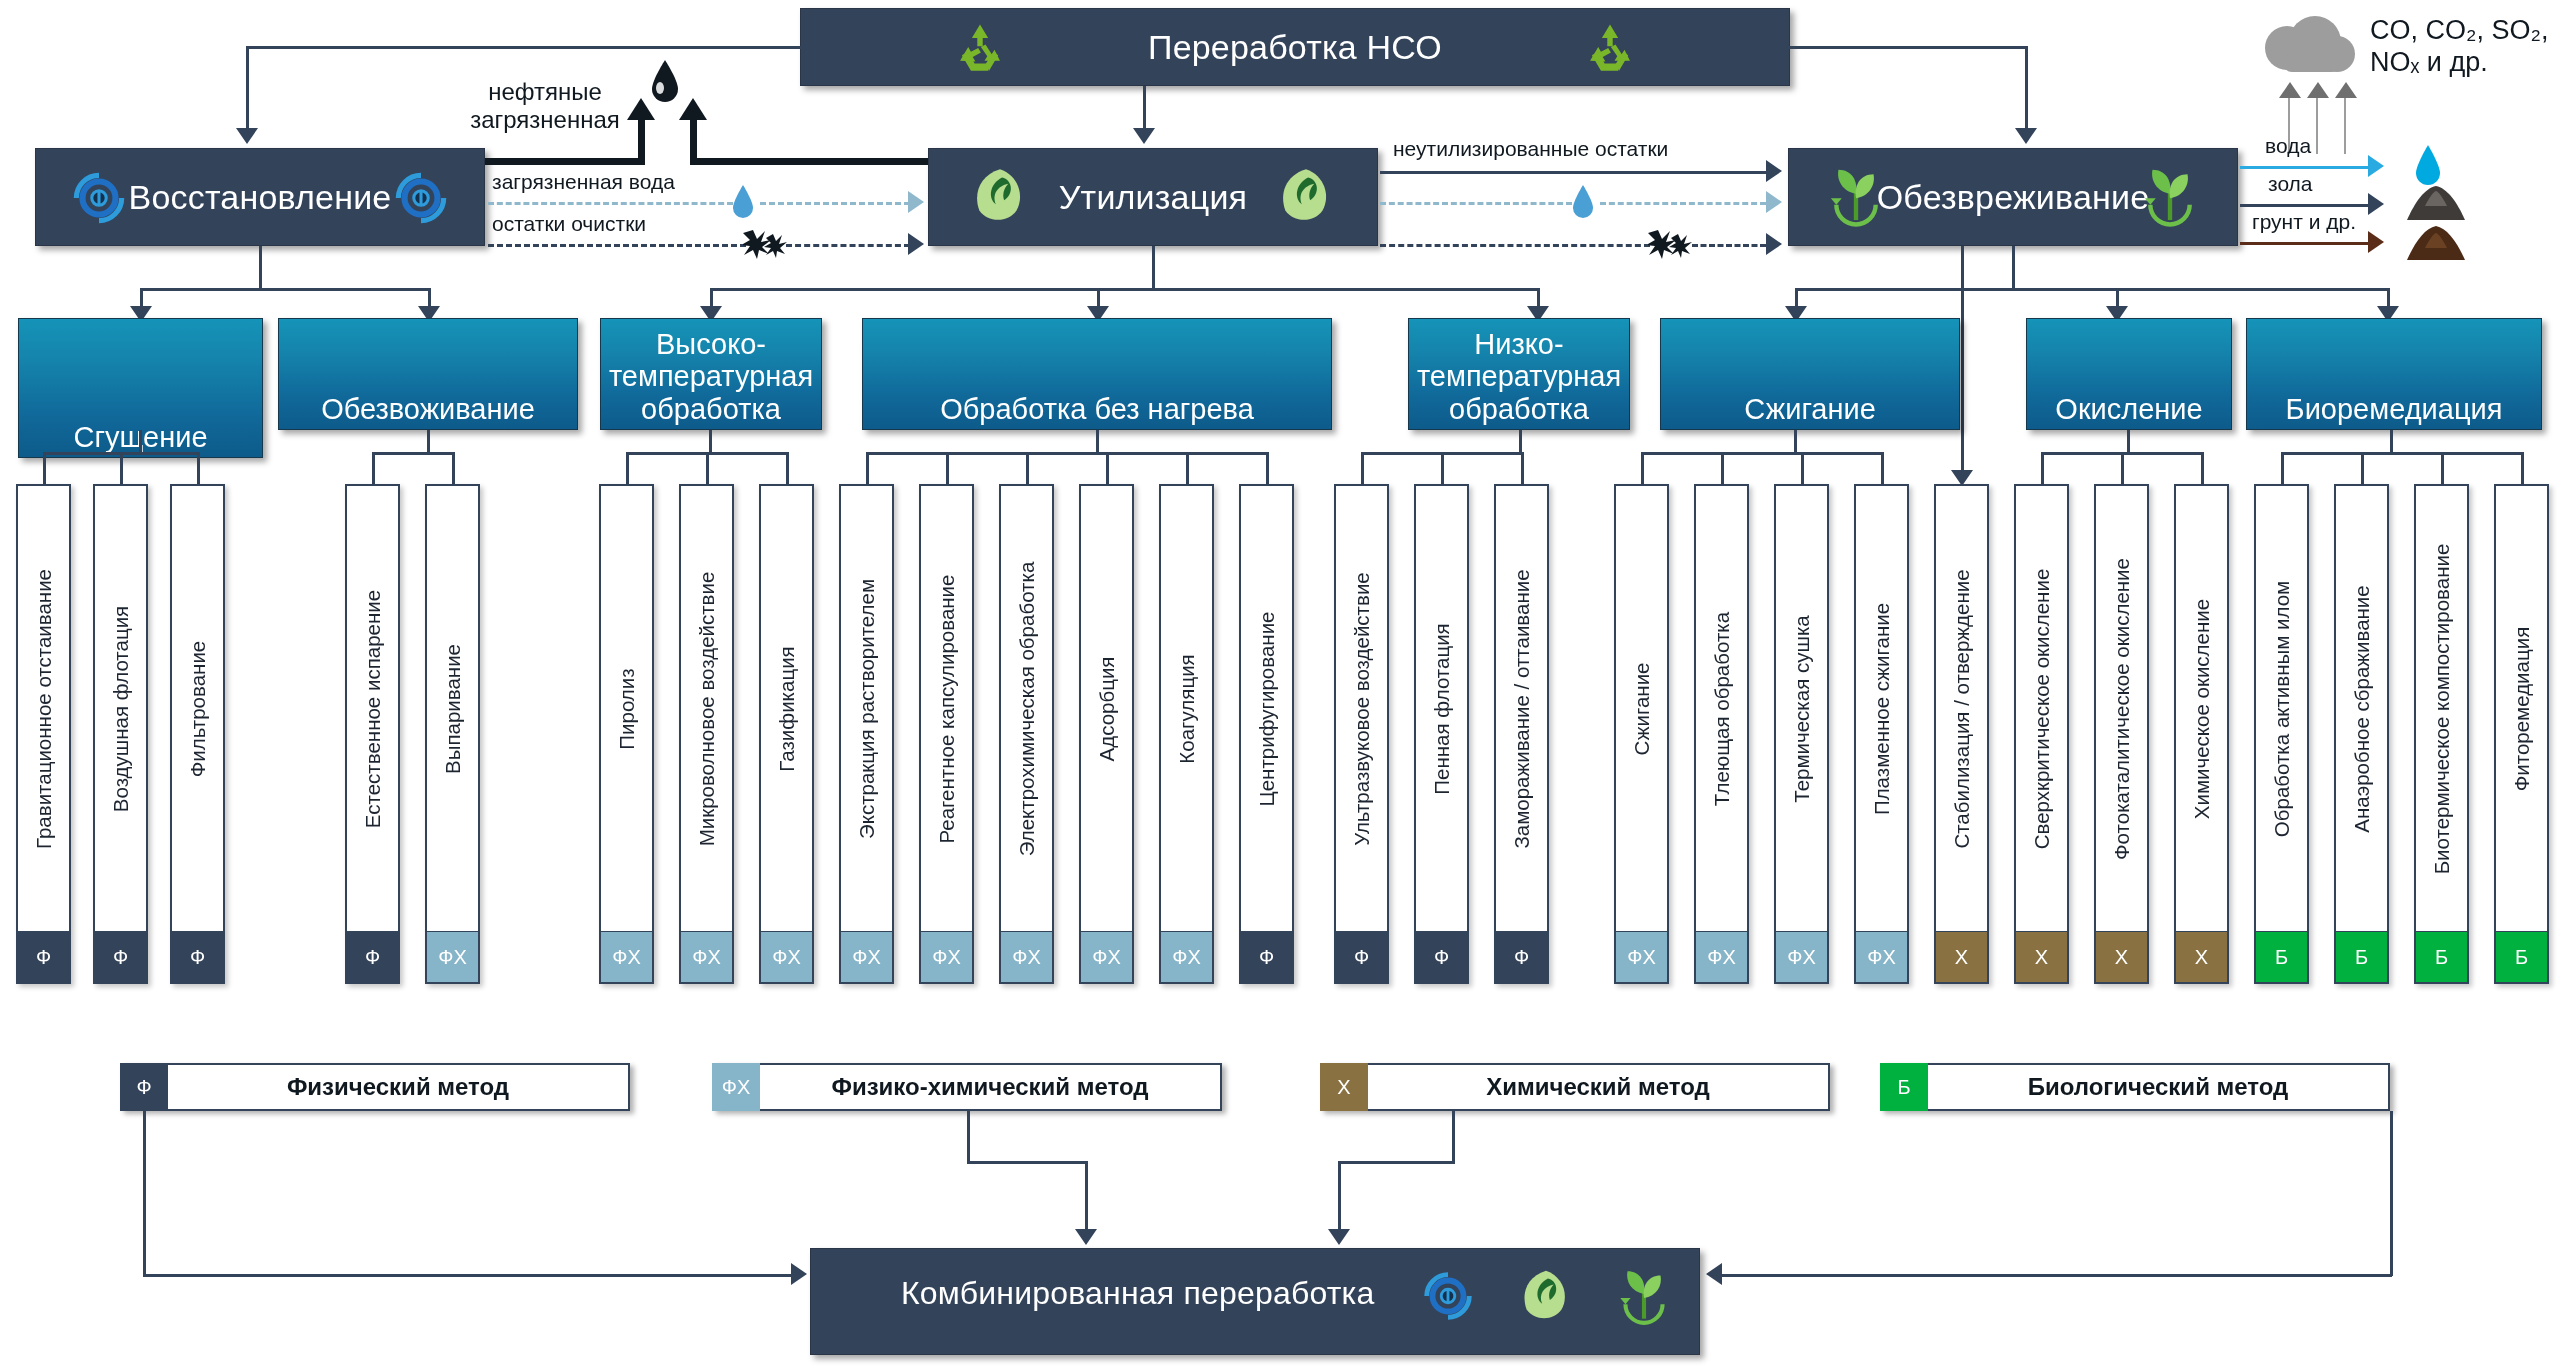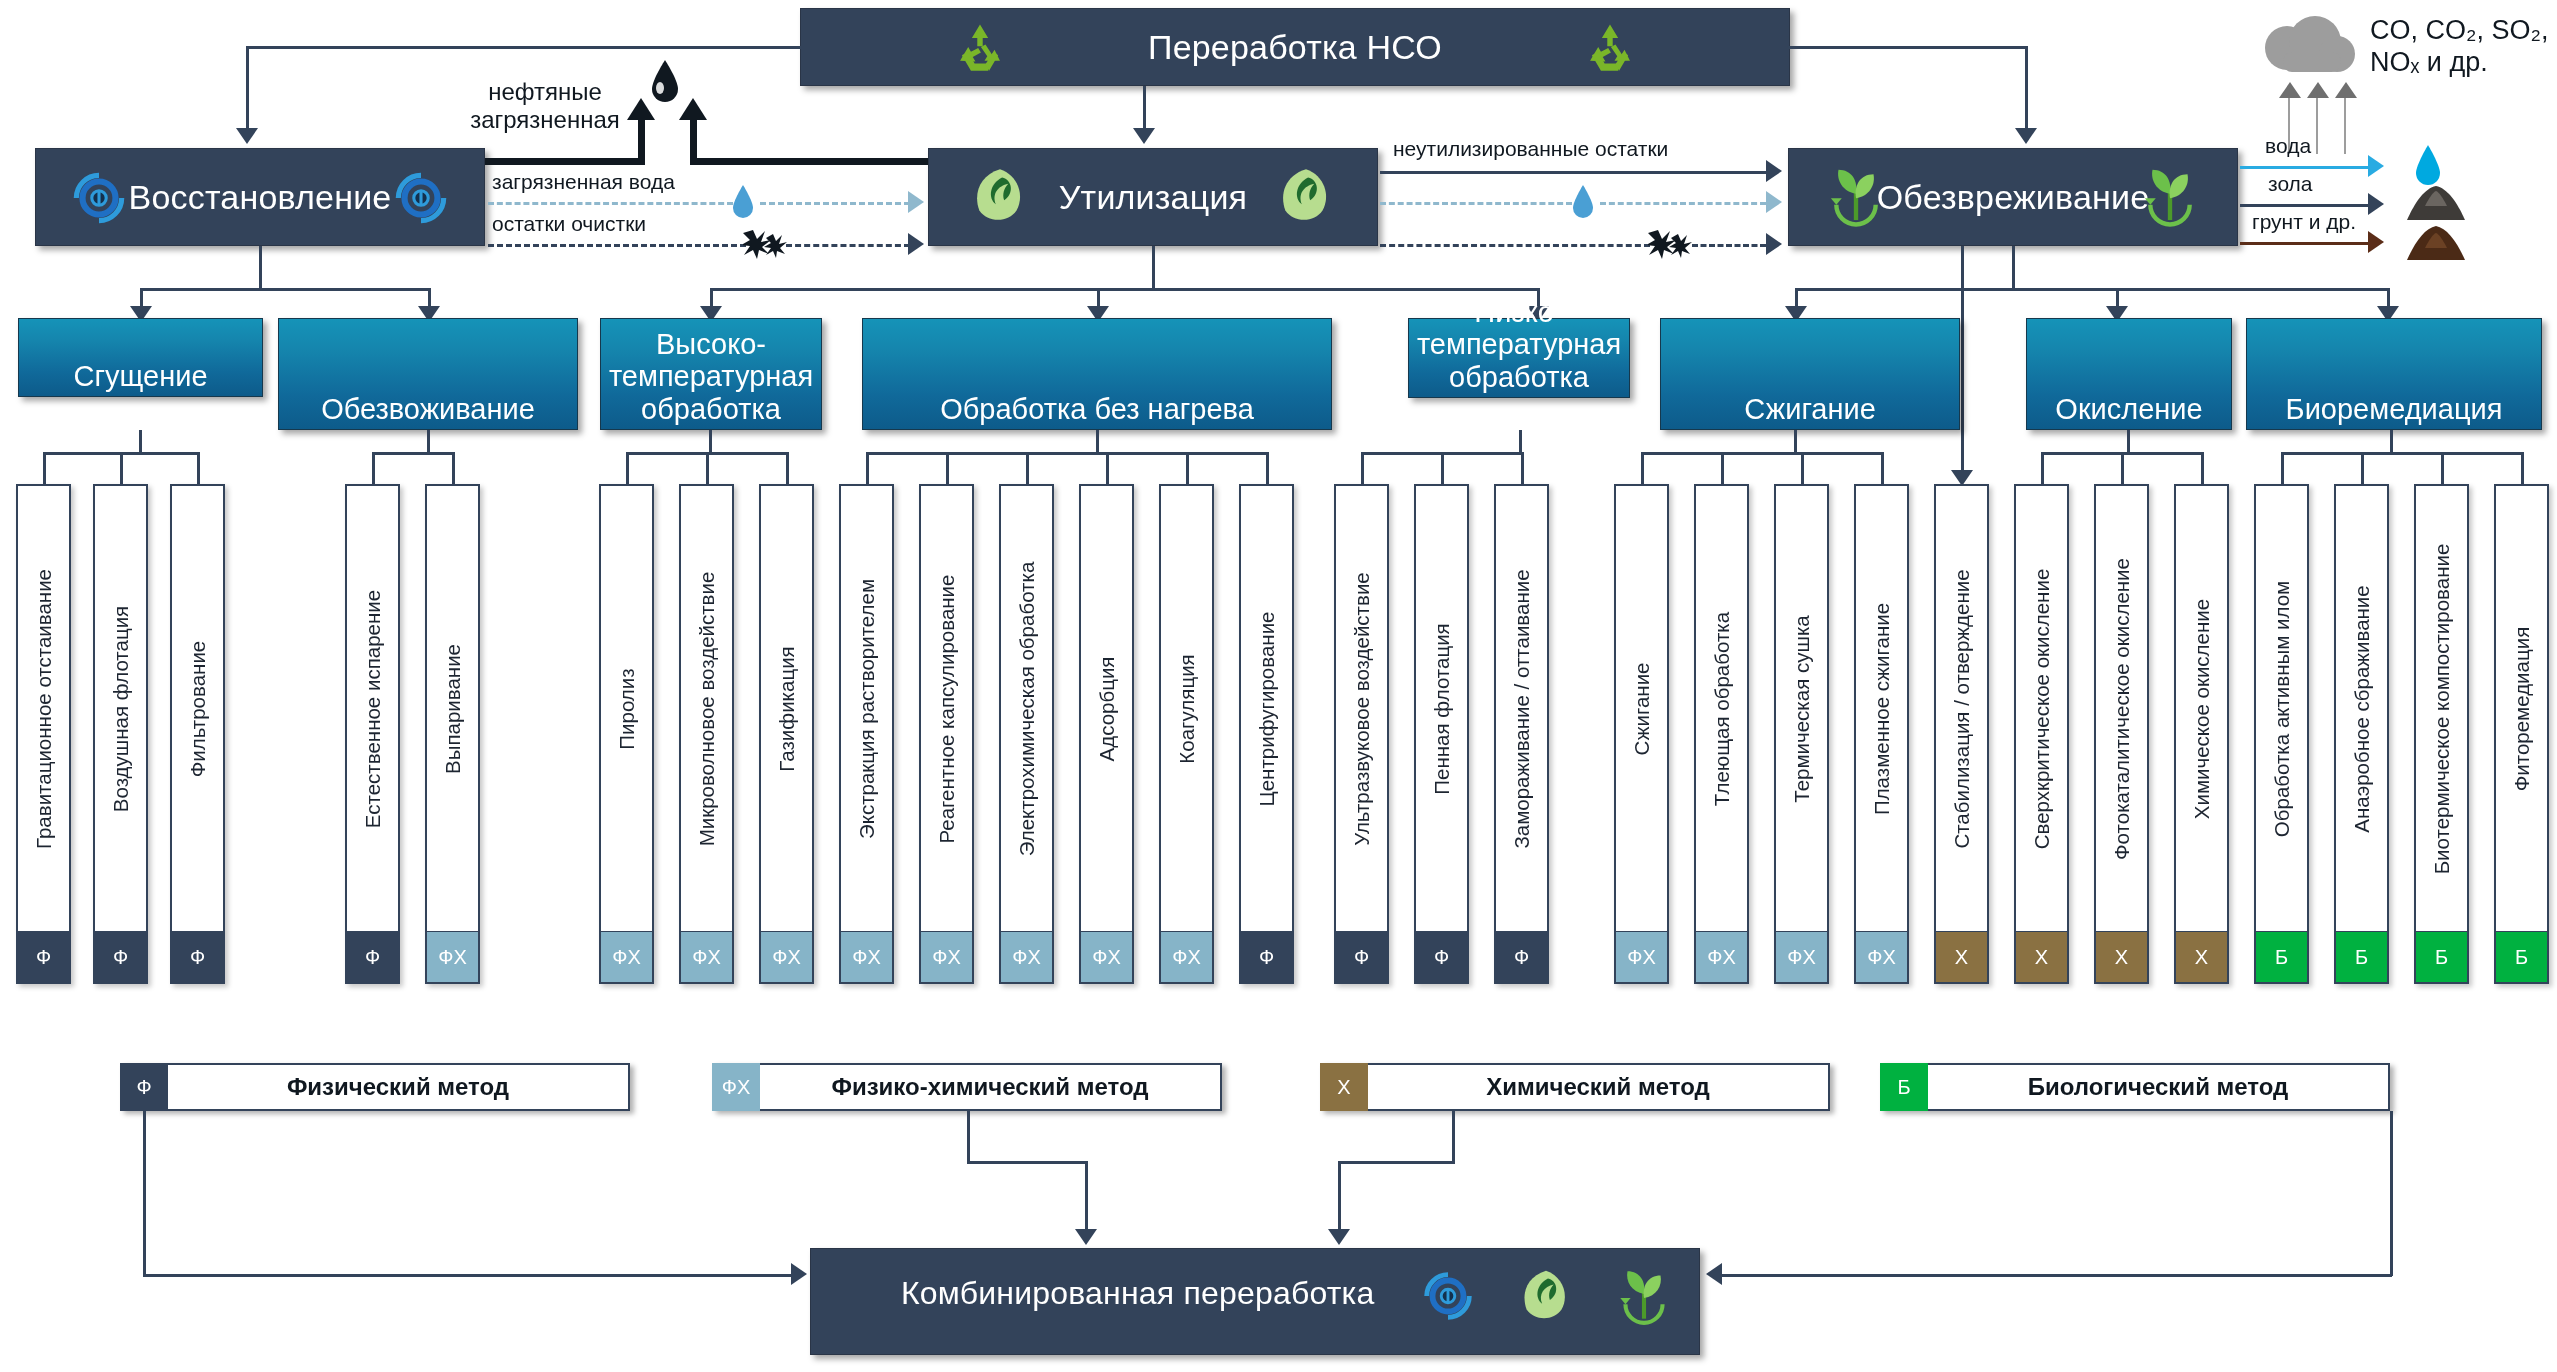--- a/index.html
+++ b/index.html
@@ -313,37 +313,37 @@
   <div class="ln lnv" style="left:1795px;top:288px;height:22px;"></div>
   <div class="arrow-d" style="left:1785px;top:306px;"></div>
   <div class="ln lnv" style="left:2116px;top:288px;height:22px;"></div>
   <div class="arrow-d" style="left:2106px;top:306px;"></div>
   <div class="ln lnv" style="left:2387px;top:288px;height:22px;"></div>
   <div class="arrow-d" style="left:2377px;top:306px;"></div>
 
   <div class="ln lnv" style="left:1961px;top:246px;height:228px;"></div>
   <div class="arrow-d" style="left:1951px;top:470px;"></div>
 
-  <div class="box cat" style="left:18px;top:318px;width:245px;height:79px;">
+  <div class="box cat" style="left:18px;top:318px;width:245px;height:140px;">
     <span>Сгущение</span>
   </div>
   <div class="box cat" style="left:278px;top:318px;width:300px;height:112px;">
     <span>Обезвоживание</span>
   </div>
   <div class="box cat" style="left:600px;top:318px;width:222px;height:112px;">
     <div>
       <div>Высоко-</div>
       <div>температурная</div>
       <div>обработка</div>
     </div>
   </div>
   <div class="box cat" style="left:862px;top:318px;width:470px;height:112px;">
     <span>Обработка без нагрева</span>
   </div>
-  <div class="box cat" style="left:1408px;top:318px;width:222px;height:80px;">
+  <div class="box cat" style="left:1408px;top:318px;width:222px;height:112px;">
     <div>
       <div>Низко-</div>
       <div>температурная</div>
       <div>обработка</div>
     </div>
   </div>
   <div class="box cat" style="left:1660px;top:318px;width:300px;height:112px;">
     <span>Сжигание</span>
   </div>
   <div class="box cat" style="left:2026px;top:318px;width:206px;height:112px;">

